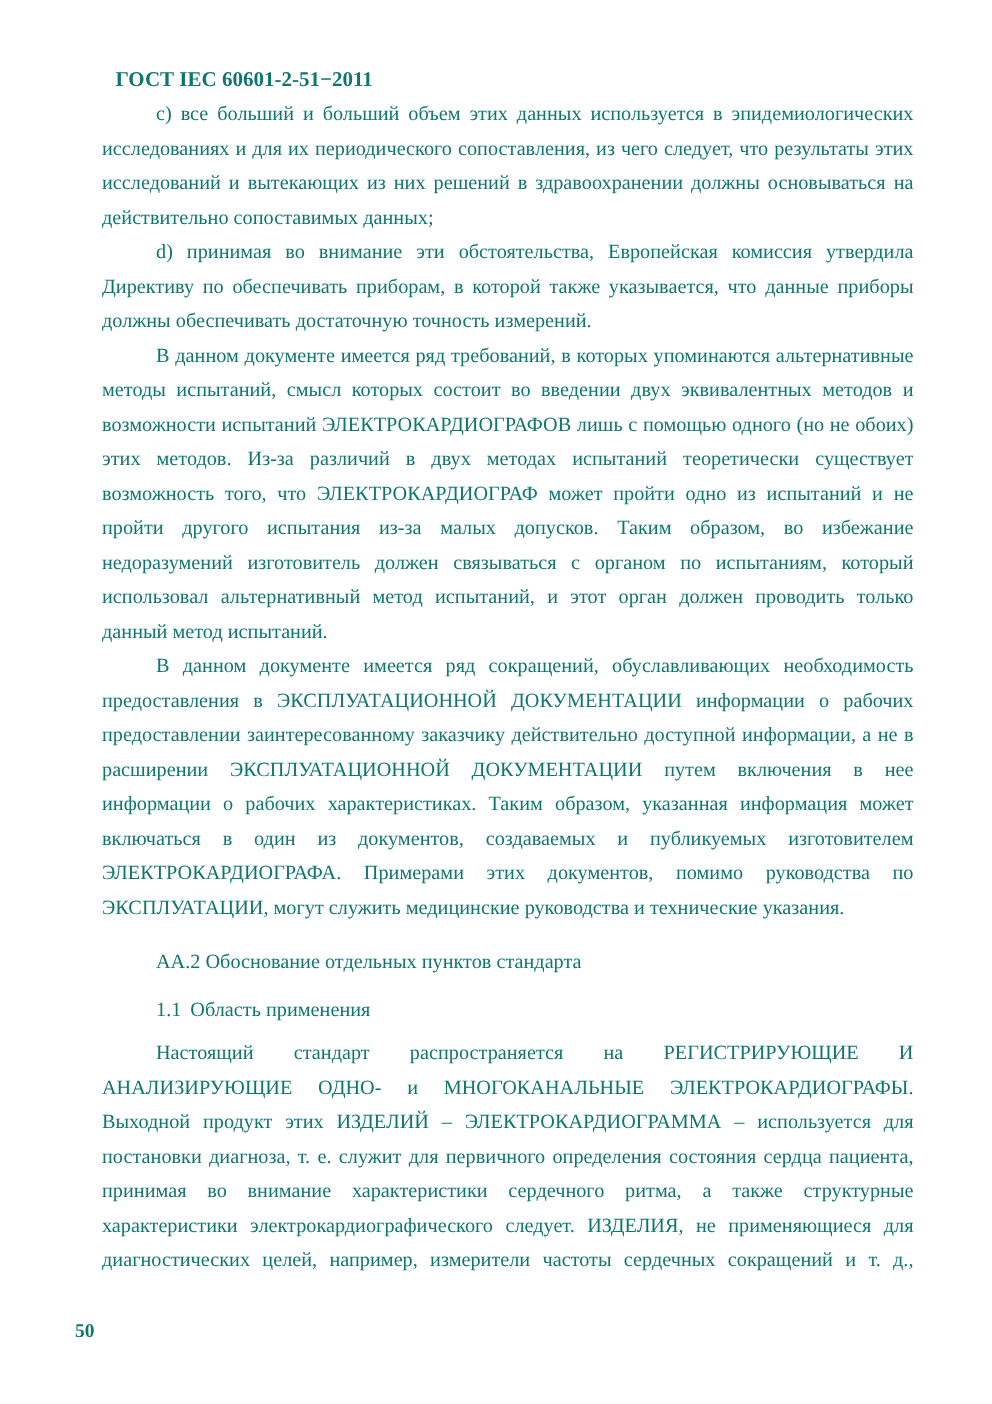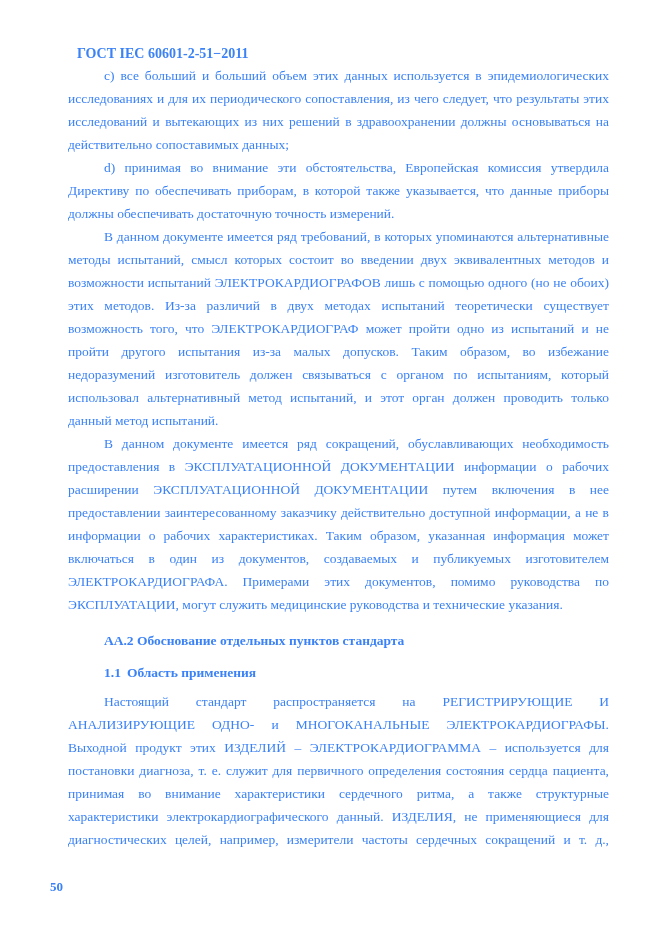--- a/index.html
+++ b/index.html
@@ -5,21 +5,21 @@
   html, body {
     margin: 0;
     padding: 0;
     background: #ffffff;
   }
   .page {
     position: relative;
     width: 661px;
     height: 936px;
     background: #ffffff;
-    color: #3b82f6;
+    color: #0f766e;
     font-family: "Liberation Serif", "DejaVu Serif", serif;
     overflow: hidden;
   }
   .doc-header {
     position: absolute;
     top: 46px;
     left: 77px;
     font-size: 14px;
     font-weight: bold;
     white-space: nowrap;
@@ -40,21 +40,21 @@
     text-justify: inter-word;
   }
   .line.last {
     text-align: left;
     text-align-last: left;
   }
   .line.indent {
     padding-left: 36px;
   }
   .line.heading {
-    font-weight: bold;
+    font-weight: normal;
     text-align: center;
     text-align-last: left;
     padding-left: 36px;
   }
   .heading-aa2 { margin-top: 13px; }
   .heading-11  { margin-top: 9px; }
   .para-scope  { margin-top: 6px; }
   .heading-num {
     display: inline-block;
     margin-right: 6px;
@@ -86,31 +86,31 @@
       <div class="line">методы испытаний, смысл которых состоит во введении двух эквивалентных методов и</div>
       <div class="line">возможности испытаний ЭЛЕКТРОКАРДИОГРАФОВ лишь с помощью одного (но не обоих)</div>
       <div class="line">этих методов. Из-за различий в двух методах испытаний теоретически существует</div>
       <div class="line">возможность того, что ЭЛЕКТРОКАРДИОГРАФ может пройти одно из испытаний и не</div>
       <div class="line">пройти другого испытания из-за малых допусков. Таким образом, во избежание</div>
       <div class="line">недоразумений изготовитель должен связываться с органом по испытаниям, который</div>
       <div class="line">использовал альтернативный метод испытаний, и этот орган должен проводить только</div>
       <div class="line last">данный метод испытаний.</div>
       <div class="line indent">В данном документе имеется ряд сокращений, обуславливающих необходимость</div>
       <div class="line">предоставления в ЭКСПЛУАТАЦИОННОЙ ДОКУМЕНТАЦИИ информации о рабочих</div>
+      <div class="line">предоставлении заинтересованному заказчику действительно доступной информации, а не в</div>
       <div class="line">расширении ЭКСПЛУАТАЦИОННОЙ ДОКУМЕНТАЦИИ путем включения в нее</div>
-      <div class="line">предоставлении заинтересованному заказчику действительно доступной информации, а не в</div>
       <div class="line">информации о рабочих характеристиках. Таким образом, указанная информация может</div>
       <div class="line">включаться в один из документов, создаваемых и публикуемых изготовителем</div>
       <div class="line">ЭЛЕКТРОКАРДИОГРАФА. Примерами этих документов, помимо руководства по</div>
       <div class="line last">ЭКСПЛУАТАЦИИ, могут служить медицинские руководства и технические указания.</div>
       <div class="line heading heading-aa2">АА.2 Обоснование отдельных пунктов стандарта</div>
       <div class="line heading heading-11"><span class="heading-num">1.1</span><span>Область применения</span></div>
       <div class="line indent para-scope">Настоящий стандарт распространяется на РЕГИСТРИРУЮЩИЕ И</div>
       <div class="line">АНАЛИЗИРУЮЩИЕ ОДНО- и МНОГОКАНАЛЬНЫЕ ЭЛЕКТРОКАРДИОГРАФЫ.</div>
       <div class="line">Выходной продукт этих ИЗДЕЛИЙ – ЭЛЕКТРОКАРДИОГРАММА – используется для</div>
       <div class="line">постановки диагноза, т. е. служит для первичного определения состояния сердца пациента,</div>
       <div class="line">принимая во внимание характеристики сердечного ритма, а также структурные</div>
-      <div class="line">характеристики электрокардиографического данный. ИЗДЕЛИЯ, не применяющиеся для</div>
+      <div class="line">характеристики электрокардиографического следует. ИЗДЕЛИЯ, не применяющиеся для</div>
       <div class="line">диагностических целей, например, измерители частоты сердечных сокращений и т. д.,</div>
     </div>
 
   <div class="page-number">50</div>
 </div>
 
 </body></html>

